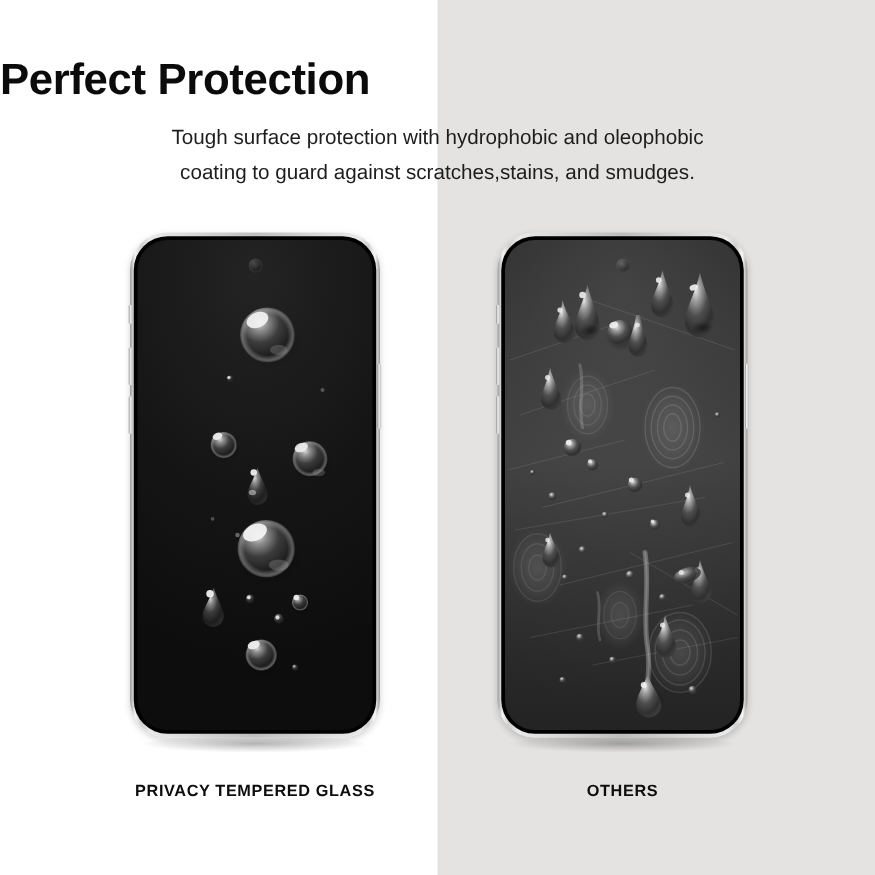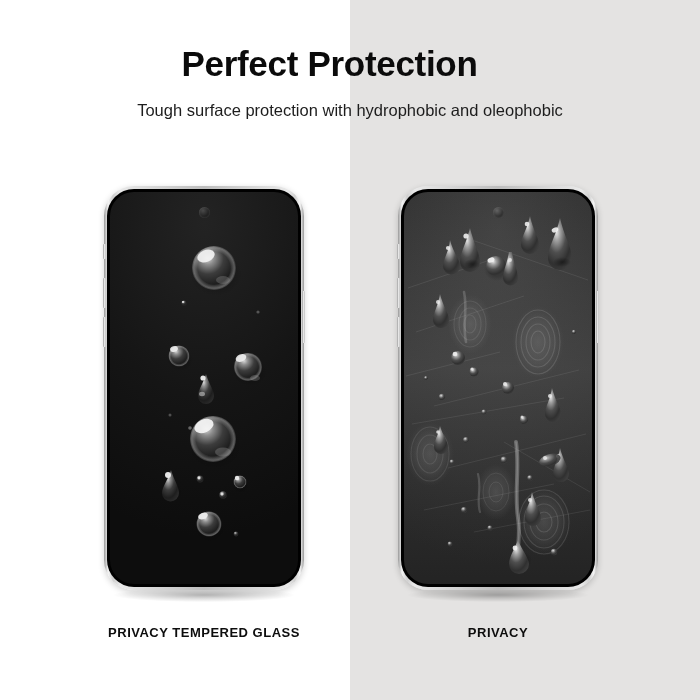--- a/index.html
+++ b/index.html
@@ -28,21 +28,21 @@
     left: 350px; top: 0;
     width: 350px; height: 700px;
     background: #e4e3e2;
   }
 
   
   .headline {
     position: absolute;
     left: 0; top: 42px;
     width: 659px;
-    text-align: center;
+    text-align: left;
     font-size: 35px;
     font-weight: bold;
     letter-spacing: -0.3px;
     color: #0b0b0b;
     line-height: 44px;
   }
   .subline {
     position: absolute;
     left: 0;
     width: 700px;
@@ -158,20 +158,21 @@
 </head>
 <body>
 
 <div id="stage">
 
   <div class="bg-left"></div>
   <div class="bg-right"></div>
 
   <div class="headline">Perfect Protection</div>
   <div class="subline l1">Tough surface protection with hydrophobic and oleophobic</div>
+  <div class="subline l2">coating to guard against scratches,stains, and smudges.</div>
 
   <div class="phone left">
     <div class="phone-shadow"></div>
     <div class="frame"></div>
 
     <div class="btn-side btn-silent"></div>
     <div class="btn-side btn-volup"></div>
     <div class="btn-side btn-voldn"></div>
     <div class="btn-side btn-power"></div>
 
@@ -444,15 +445,15 @@
 
         <circle cx="150" cy="360" r="3.2" fill="url(#beadR)"></circle>
         <circle cx="46" cy="352" r="2.4" fill="url(#beadR)"></circle>
         <circle cx="22" cy="186" r="2" fill="url(#beadR)"></circle>
         <circle cx="170" cy="140" r="2.2" fill="url(#beadR)"></circle>
       </svg>
       <div class="camdot"></div>
     </div>
   </div>
 
-  <div class="caption right">PRIVACY</div>
+  <div class="caption right">OTHERS</div>
 
 </div>
 
 </body></html>

